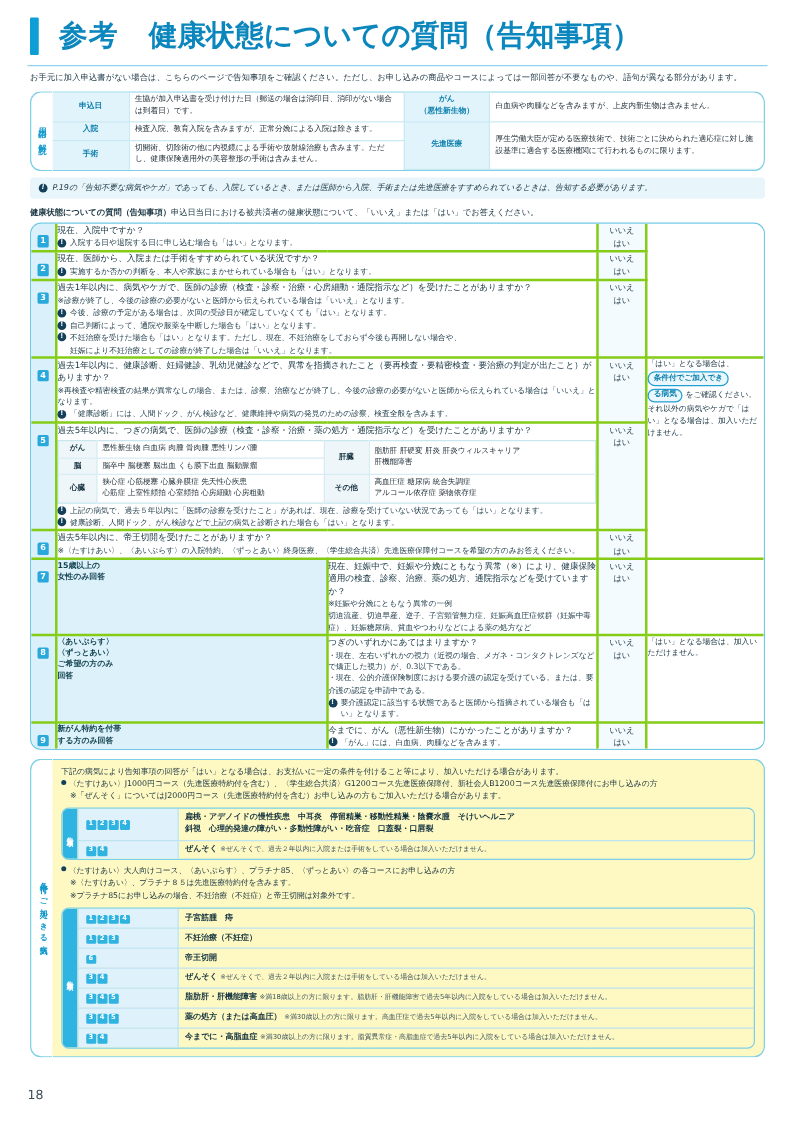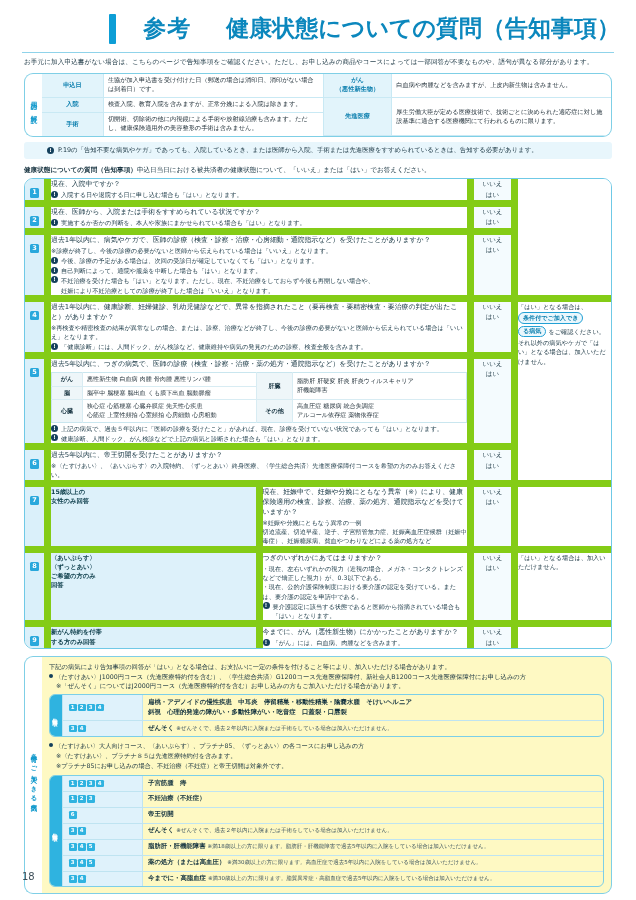--- a/index.html
+++ b/index.html
@@ -7,21 +7,21 @@
     width:636px;height:900px;
     background:#ffffff;
     font-family:"DejaVu Sans","Liberation Sans",sans-serif;
     color:#1b2a33;
     -webkit-font-smoothing:antialiased;
     overflow:hidden;
   }
   .page{position:relative;width:636px;height:900px;box-sizing:border-box;padding:0 16px;}
 
   
-  .title-row{display:flex;align-items:center;gap:27px;padding-top:13px;padding-left:8px;justify-content:flex-end;}
+  .title-row{display:flex;align-items:center;gap:16px;padding-top:13px;padding-left:8px;}
   .title-bar{width:7px;height:30px;background:#0d9ed6;border-radius:1px;flex:0 0 auto;}
   .title-ref{font-size:23px;font-weight:bold;color:#0b87bd;letter-spacing:1px;}
   .title-main{font-size:23px;font-weight:bold;color:#0b87bd;letter-spacing:0px;margin-left:8px;}
 
   .rule{height:1px;background:#8fd3ea;margin:8px 6px 0 6px;}
 
   .lead{font-size:6.6px;line-height:1.5;margin:5px 8px 5px 8px;color:#16323f;letter-spacing:.1px;}
 
   
   .glossary{display:flex;align-items:stretch;margin:0 8px;}
@@ -39,35 +39,35 @@
   .gl-table td.k2{background:#e2f4fb;color:#0c7fae;font-weight:bold;text-align:center;width:52px;}
   .gl-table td.v{color:#1b2a33;width:186px;}
   .gl-table tr td:first-child{border-left:none;}
   .gl-table tr:first-child td{border-top:none;}
   .gl-table tr:last-child td{border-bottom:none;}
   .gl-table td:last-child{border-right:none;}
 
   
   .notice{
     margin:5px 8px 0 8px;background:#e8f6fc;border-radius:3px;
-    padding:4px 23px;font-size:6.4px;line-height:1.4;color:#16323f;
-    display:flex;gap:4px;align-items:flex-start;
+    padding:4px 7px;font-size:6.4px;line-height:1.4;color:#16323f;
+    display:flex;gap:4px;align-items:flex-start;font-style:italic;
   }
   .excl{
     flex:0 0 auto;width:7px;height:7px;border-radius:50%;background:#14405c;color:#fff;
     font-size:5.3px;line-height:7px;text-align:center;font-weight:bold;margin-top:.5px;
   }
 
   .sec-head{margin:7px 8px 3px 8px;font-size:6.6px;color:#16323f;}
   .sec-head b{font-weight:bold;}
 
   
   .qwrap{margin:0 8px;border:1px solid #6fc9e6;border-radius:9px;overflow:hidden;background:#fff;}
   table.q{width:100%;border-collapse:collapse;table-layout:fixed;}
-  table.q td{border:7px solid #84cc16;vertical-align:top;padding:0;}
+  table.q td{border:2px solid #84cc16;vertical-align:top;padding:0;}
   table.q tr td:first-child{border-left:none;}
   table.q tr td:last-child{border-right:none;}
   table.q tr:first-child td{border-top:none;}
   table.q tr:last-child td{border-bottom:none;}
 
   td.numcell{width:19px;background:#daf0fa;text-align:center;vertical-align:middle;padding:0;}
   .numbox{
     display:inline-block;width:9.5px;height:9.5px;line-height:9.5px;
     background:#29a8dc;color:#fff;font-size:6.5px;font-weight:bold;
     border-radius:1.5px;text-align:center;

